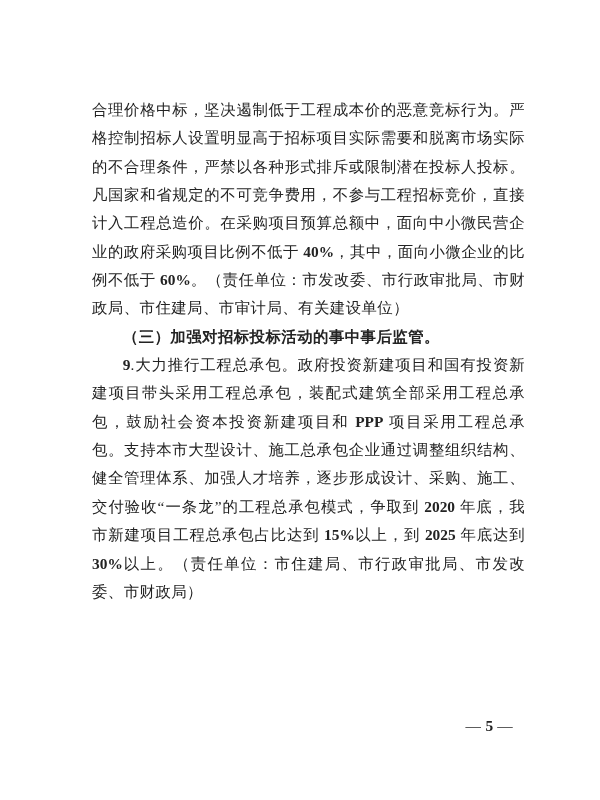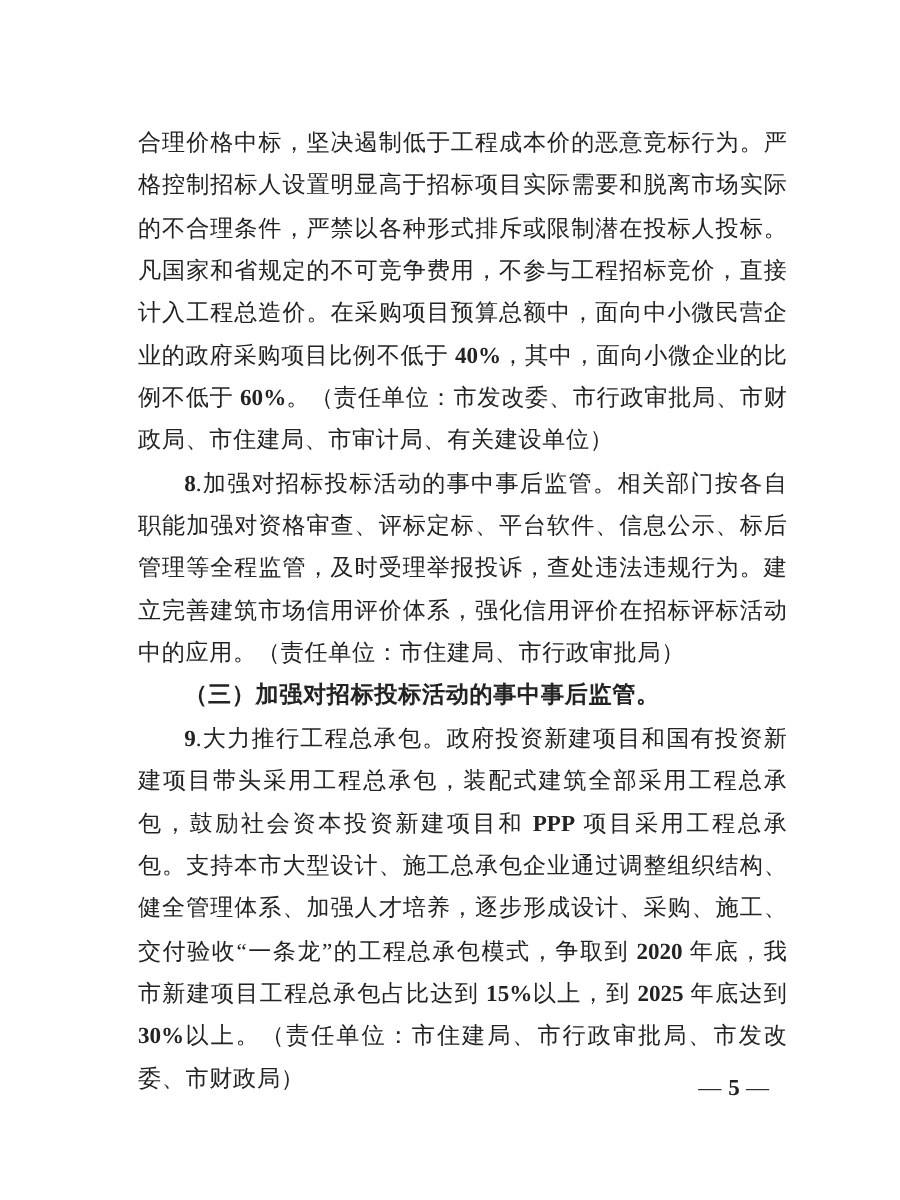--- a/index.html
+++ b/index.html
@@ -12,21 +12,21 @@
     width: 600px;
     height: 800px;
     background: #ffffff;
     overflow: hidden;
     font-family: "Liberation Serif", "DejaVu Serif", serif;
     color: #232323;
   }
   .doc-body {
     position: absolute;
     left: 92px;
-    top: 82px;
+    top: 96px;
     width: 433px;
     font-size: 15.4px;
     line-height: 28.35px;
     letter-spacing: 0.03em;
     text-align: justify;
     word-break: break-all;
   }
   .doc-body p {
     margin: 0;
     padding: 0;
@@ -53,18 +53,17 @@
     letter-spacing: 0.02em;
     color: #232323;
   }
 </style>
 </head>
 <body>
 
 <div class="page">
   <div class="doc-body">
     <p class="para-flush wrap-latin">合理价格中标，坚决遏制低于工程成本价的恶意竞标行为。严格控制招标人设置明显高于招标项目实际需要和脱离市场实际的不合理条件，严禁以各种形式排斥或限制潜在投标人投标。凡国家和省规定的不可竞争费用，不参与工程招标竞价，直接计入工程总造价。在采购项目预算总额中，面向中小微民营企业的政府采购项目比例不低于 <span class="latin">40%</span>，其中，面向小微企业的比例不低于 <span class="latin">60%</span>。（责任单位：市发改委、市行政审批局、市财政局、市住建局、市审计局、有关建设单位）</p>
-    <p class="para-indent wrap-latin"><span class="latin">8</span>.加强对招标投标活动的事中事后监管。相关部门按各自职能加强对资格审查、评标定标、平台软件、信息公示、标后管理等全程监管，及时受理举报投诉，查处违法违规行为。建立完善建筑市场信用评价体系，强化信用评价在招标评标活动中的应用。（责任单位：市住建局、市行政审批局）</p>
     <p class="section-heading">（三）加强对招标投标活动的事中事后监管。</p>
     <p class="para-indent wrap-latin"><span class="latin">9</span>.大力推行工程总承包。政府投资新建项目和国有投资新建项目带头采用工程总承包，装配式建筑全部采用工程总承包，鼓励社会资本投资新建项目和 <span class="latin">PPP</span> 项目采用工程总承包。支持本市大型设计、施工总承包企业通过调整组织结构、健全管理体系、加强人才培养，逐步形成设计、采购、施工、交付验收“一条龙”的工程总承包模式，争取到 <span class="latin">2020</span> 年底，我市新建项目工程总承包占比达到 <span class="latin">15%</span>以上，到 <span class="latin">2025</span> 年底达到 <span class="latin">30%</span>以上。（责任单位：市住建局、市行政审批局、市发改委、市财政局）</p>
   </div>
   <div class="page-number wrap-latin">— <span class="latin">5</span> —</div>
 </div>
 
 </body></html>

